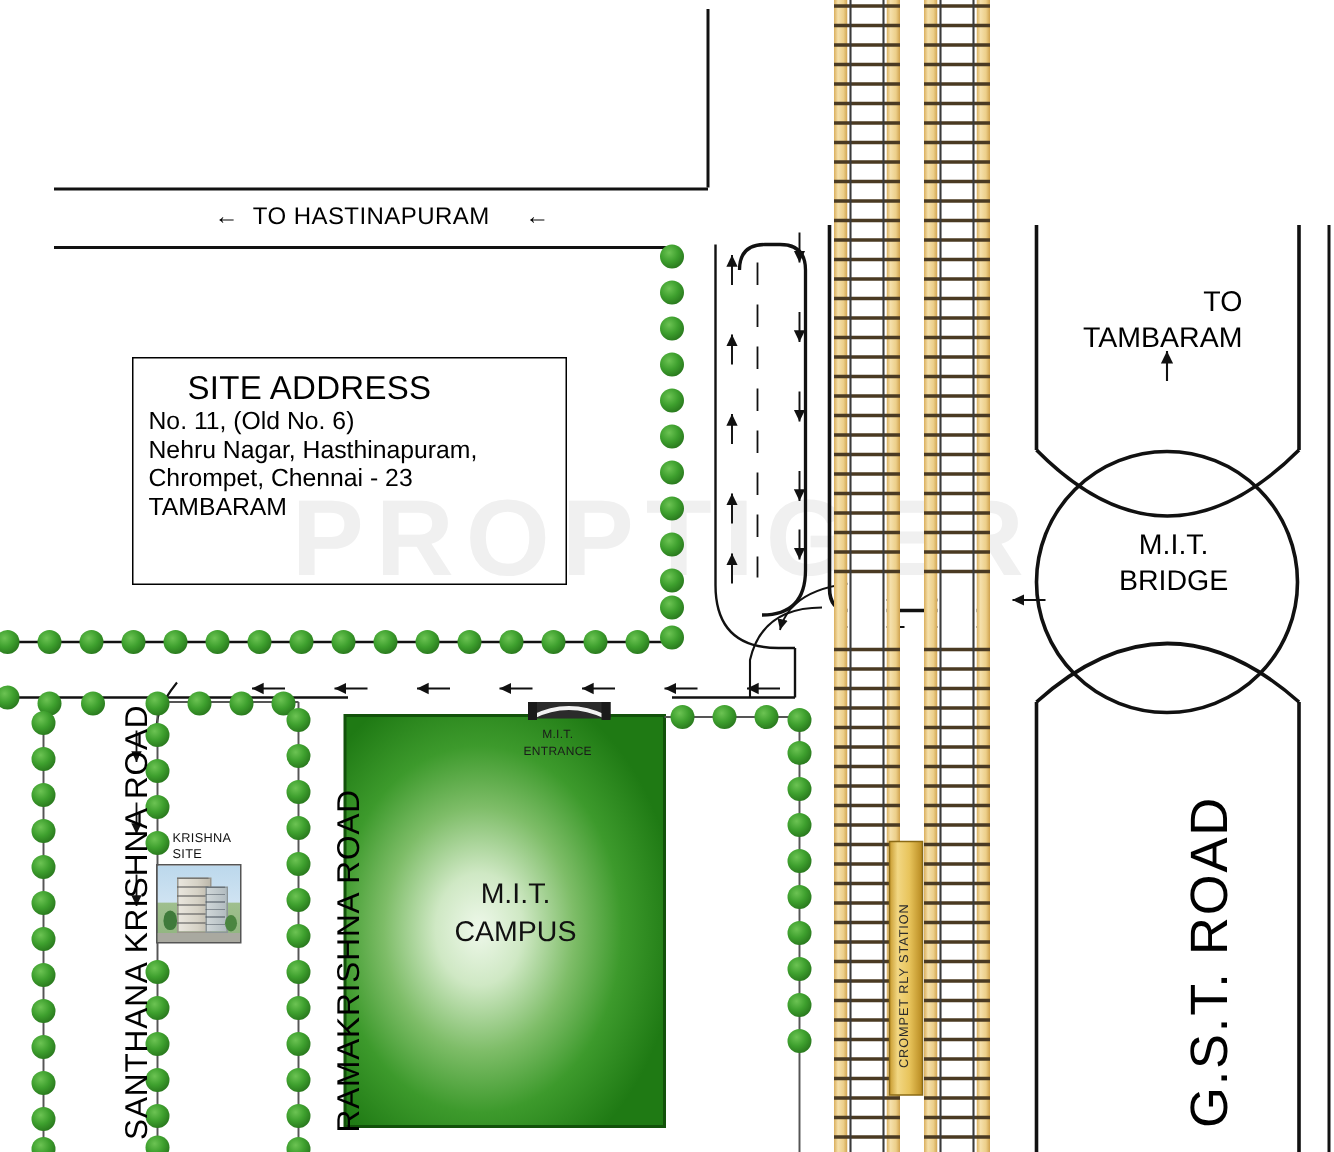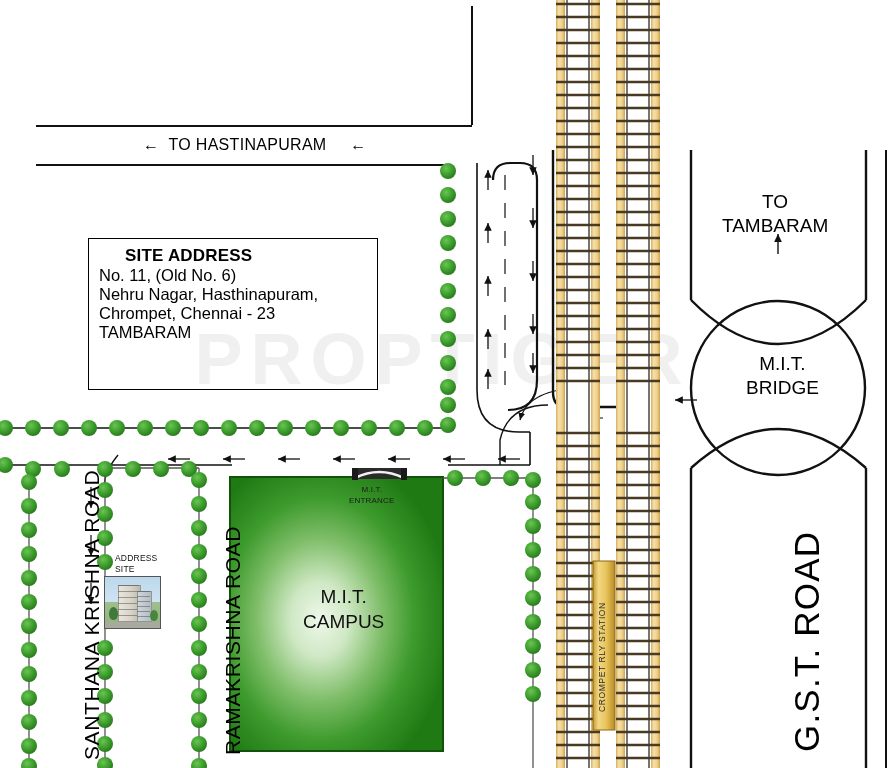--- a/index.html
+++ b/index.html
@@ -36,24 +36,23 @@
     height: 152px;
     border: 1.6px solid #000;
     background: rgba(255,255,255,0.0);
     box-sizing: border-box;
     padding: 7px 0 0 10px;
     font-size: 16.5px;
     color: #000;
   }
   #addr-box .addr-title {
     display: block;
-    font-size: 17px;
+    font-size: 22px;
     padding-left: 26px;
     letter-spacing: .2px;
-    font-weight: bold;
   }
   #addr-box .addr-line {
     display: block;
     font-size: 16.5px;
   }
   .road-label-h {
     font-size: 16px;
     letter-spacing: .3px;
   }
   .vert-label {
@@ -89,21 +88,21 @@
     font-size: 8.5px;
     letter-spacing: .6px;
     color: #2b2b2b;
   }
   #lbl-hastina-top { left: 143px; top: 136px; }
   #lbl-hastina-main { left: 83px; top: 437px; }
   #lbl-tambaram {
     left: 722px;
     top: 190px;
     font-size: 19px;
-    text-align: center;
+    text-align: right;
     line-height: 1.25;
   }
   #lbl-mitbridge {
     left: 746px;
     top: 352px;
     font-size: 19px;
     text-align: center;
     line-height: 1.25;
   }
   #lbl-campus {
@@ -622,21 +621,21 @@
 
   <div class="map-label" id="lbl-mitbridge">M.I.T.
 BRIDGE</div>
 
   <div class="map-label" id="lbl-campus">M.I.T.
 CAMPUS</div>
 
   <div class="map-label" id="lbl-entrance">M.I.T.
 ENTRANCE</div>
 
-  <div class="map-label" id="lbl-proposed">ADDRESS
+  <div class="map-label" id="lbl-proposed">KRISHNA
 SITE</div>
 
   <div id="lbl-rly">CROMPET RLY STATION</div>
 
   <div id="site-photo">
     <div class="road"></div>
     <div class="bldg-main"></div>
     <div class="floors"></div>
     <div class="bldg-side"></div>
     <div class="floors2"></div>

